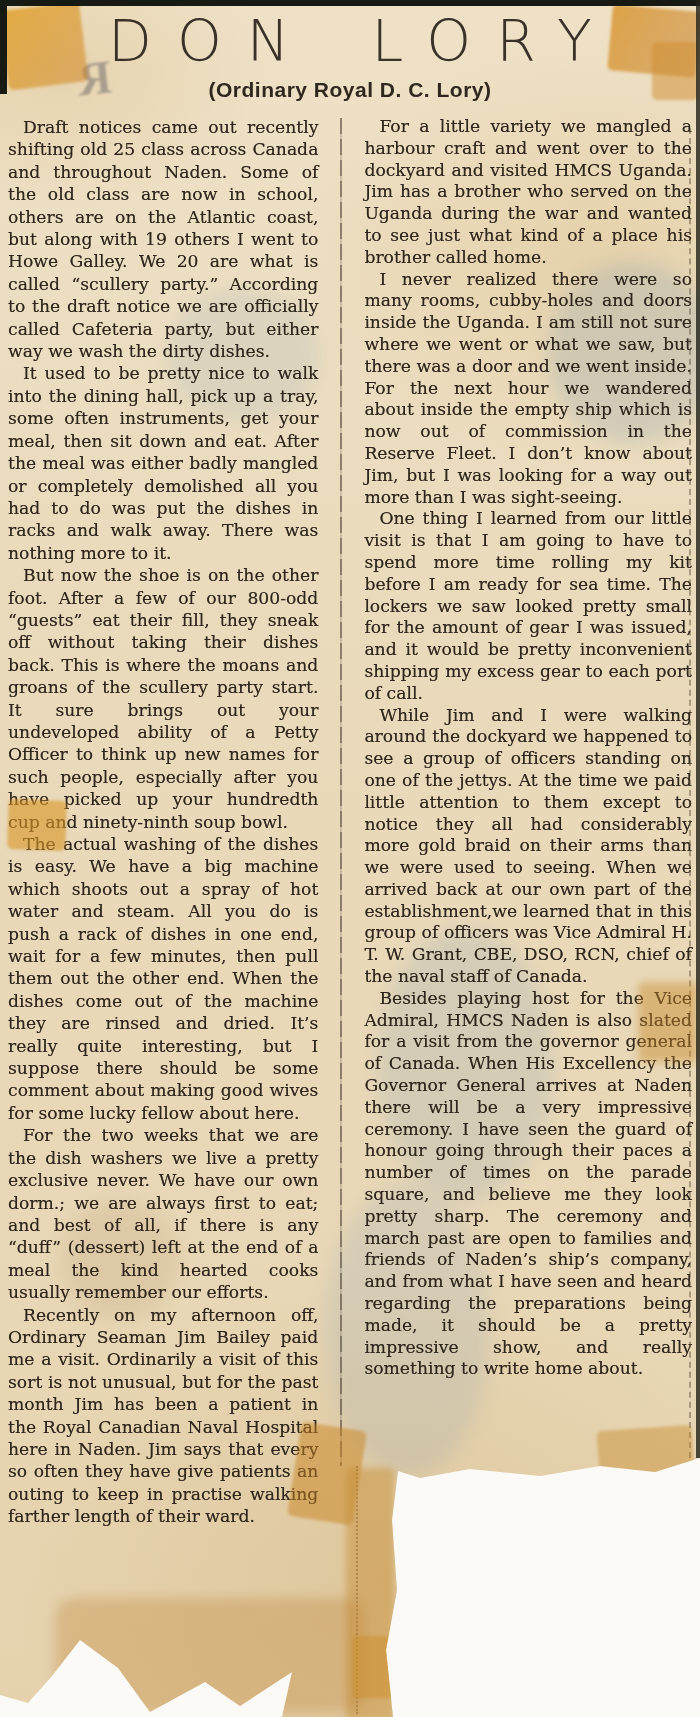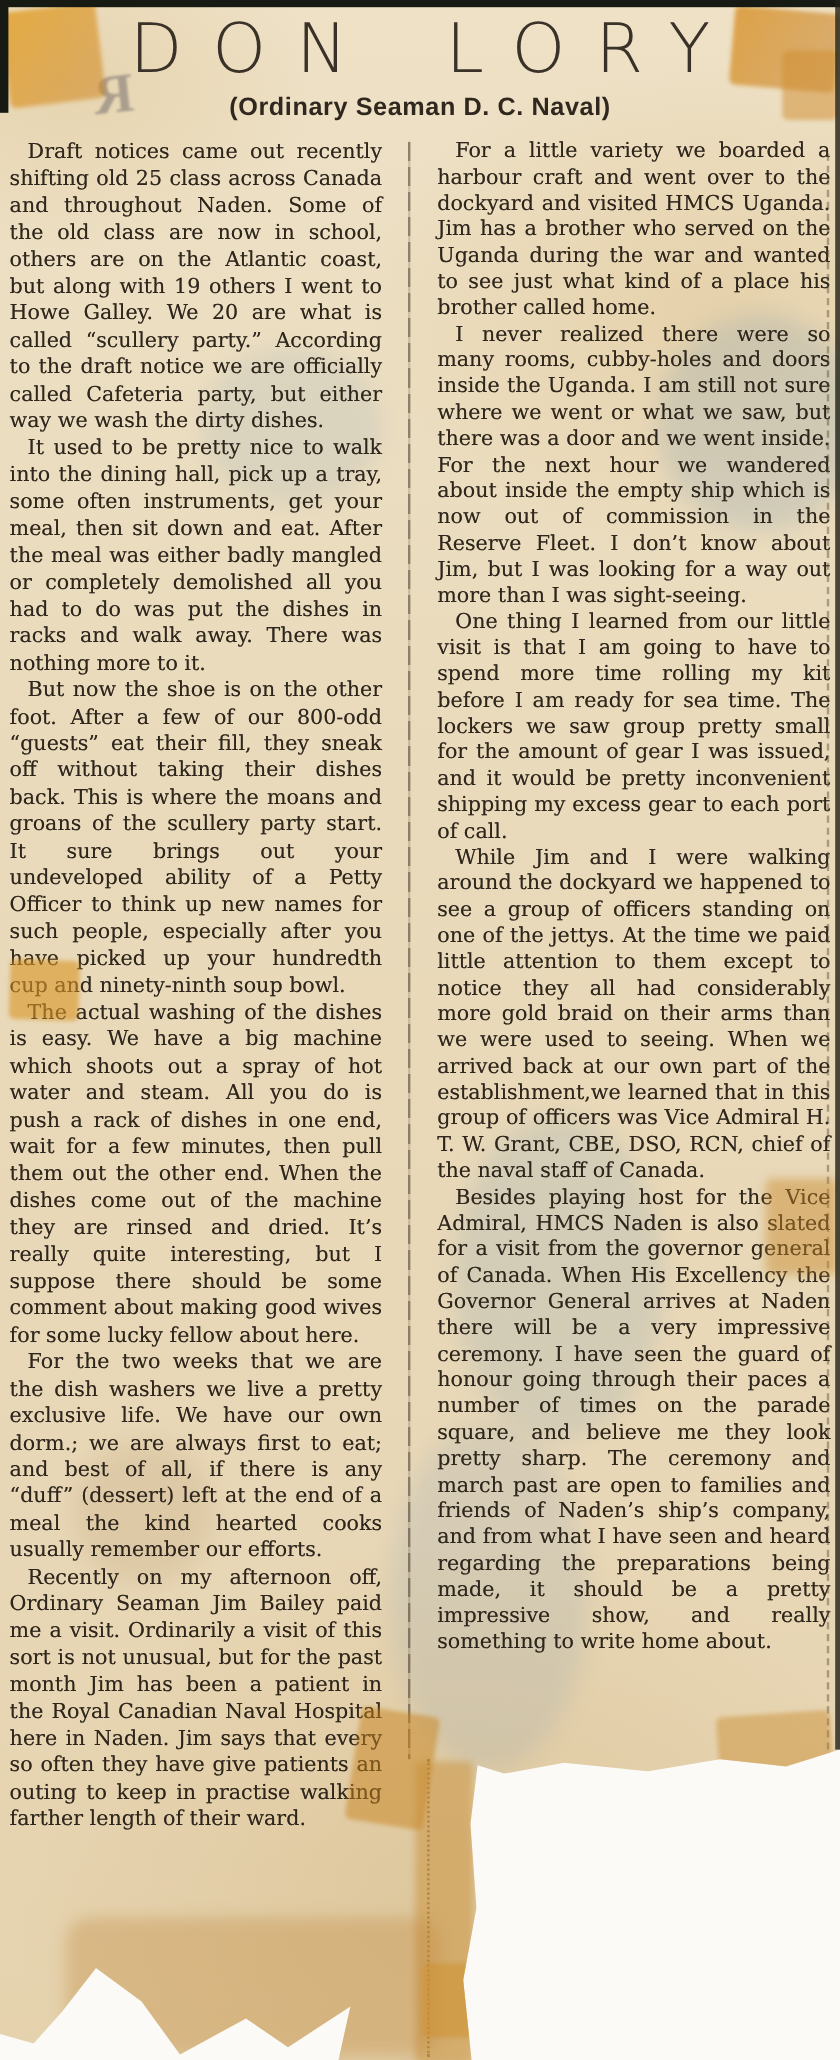--- a/index.html
+++ b/index.html
@@ -90,35 +90,35 @@
   <div class="paper">
     <div class="stain stain-1"></div>
     <div class="stain stain-2"></div>
     <div class="stain stain-3"></div>
     <div class="stain stain-4"></div>
     <div class="stain stain-5"></div>
 
     <div class="mirror-r">R</div>
 
     <div class="headline">DON LORY</div>
-    <div class="subhead">(Ordinary Seaman D. C. Naval)</div>
+    <div class="subhead">(Ordinary Royal D. C. Lory)</div>
 
     <div class="cols">
       <div class="col col-left">
           <p class="par">Draft notices came out recently shifting old 25 class across Canada and throughout Naden. Some of the old class are now in school, others are on the Atlantic coast, but along with 19 others I went to Howe Galley. We 20 are what is called “scullery party.” According to the draft notice we are officially called Cafeteria party, but either way we wash the dirty dishes.</p>
           <p class="par">It used to be pretty nice to walk into the dining hall, pick up a tray, some often instruments, get your meal, then sit down and eat. After the meal was either badly mangled or completely demolished all you had to do was put the dishes in racks and walk away. There was nothing more to it.</p>
           <p class="par">But now the shoe is on the other foot. After a few of our 800-odd “guests” eat their fill, they sneak off without taking their dishes back. This is where the moans and groans of the scullery party start. It sure brings out your undeveloped ability of a Petty Officer to think up new names for such people, especially after you have picked up your hundredth cup and ninety-ninth soup bowl.</p>
           <p class="par">The actual washing of the dishes is easy. We have a big machine which shoots out a spray of hot water and steam. All you do is push a rack of dishes in one end, wait for a few minutes, then pull them out the other end. When the dishes come out of the machine they are rinsed and dried. It’s really quite interesting, but I suppose there should be some comment about making good wives for some lucky fellow about here.</p>
-          <p class="par">For the two weeks that we are the dish washers we live a pretty exclusive life. We have our own dorm.; we are always first to eat; and best of all, if there is any “duff” (dessert) left at the end of a meal the kind hearted cooks usually remember our efforts.</p>
+          <p class="par">For the two weeks that we are the dish washers we live a pretty exclusive never. We have our own dorm.; we are always first to eat; and best of all, if there is any “duff” (dessert) left at the end of a meal the kind hearted cooks usually remember our efforts.</p>
           <p class="par">Recently on my afternoon off, Ordinary Seaman Jim Bailey paid me a visit. Ordinarily a visit of this sort is not unusual, but for the past month Jim has been a patient in the Royal Canadian Naval Hospital here in Naden. Jim says that every so often they have give patients an outing to keep in practise walking farther length of their ward.</p>
         </div>
       <div class="col col-right">
-          <p class="par">For a little variety we boarded a harbour craft and went over to the dockyard and visited HMCS Uganda. Jim has a brother who served on the Uganda during the war and wanted to see just what kind of a place his brother called home.</p>
+          <p class="par">For a little variety we mangled a harbour craft and went over to the dockyard and visited HMCS Uganda. Jim has a brother who served on the Uganda during the war and wanted to see just what kind of a place his brother called home.</p>
           <p class="par">I never realized there were so many rooms, cubby-holes and doors inside the Uganda. I am still not sure where we went or what we saw, but there was a door and we went inside. For the next hour we wandered about inside the empty ship which is now out of commission in the Reserve Fleet. I don’t know about Jim, but I was looking for a way out more than I was sight-seeing.</p>
-          <p class="par">One thing I learned from our little visit is that I am going to have to spend more time rolling my kit before I am ready for sea time. The lockers we saw group pretty small for the amount of gear I was issued, and it would be pretty inconvenient shipping my excess gear to each port of call.</p>
+          <p class="par">One thing I learned from our little visit is that I am going to have to spend more time rolling my kit before I am ready for sea time. The lockers we saw looked pretty small for the amount of gear I was issued, and it would be pretty inconvenient shipping my excess gear to each port of call.</p>
           <p class="par">While Jim and I were walking around the dockyard we happened to see a group of officers standing on one of the jettys. At the time we paid little attention to them except to notice they all had considerably more gold braid on their arms than we were used to seeing. When we arrived back at our own part of the establishment,we learned that in this group of officers was Vice Admiral H. T. W. Grant, CBE, DSO, RCN, chief of the naval staff of Canada.</p>
           <p class="par">Besides playing host for the Vice Admiral, HMCS Naden is also slated for a visit from the governor general of Canada. When His Excellency the Governor General arrives at Naden there will be a very impressive ceremony. I have seen the guard of honour going through their paces a number of times on the parade square, and believe me they look pretty sharp. The ceremony and march past are open to families and friends of Naden’s ship’s company, and from what I have seen and heard regarding the preparations being made, it should be a pretty impressive show, and really something to write home about.</p>
         </div>
     </div>
 
     <div class="rule-center"></div>
     <div class="rule-center-bottom"></div>
     <div class="rule-right"></div>
 
     <div class="tape tape-tl"></div>

